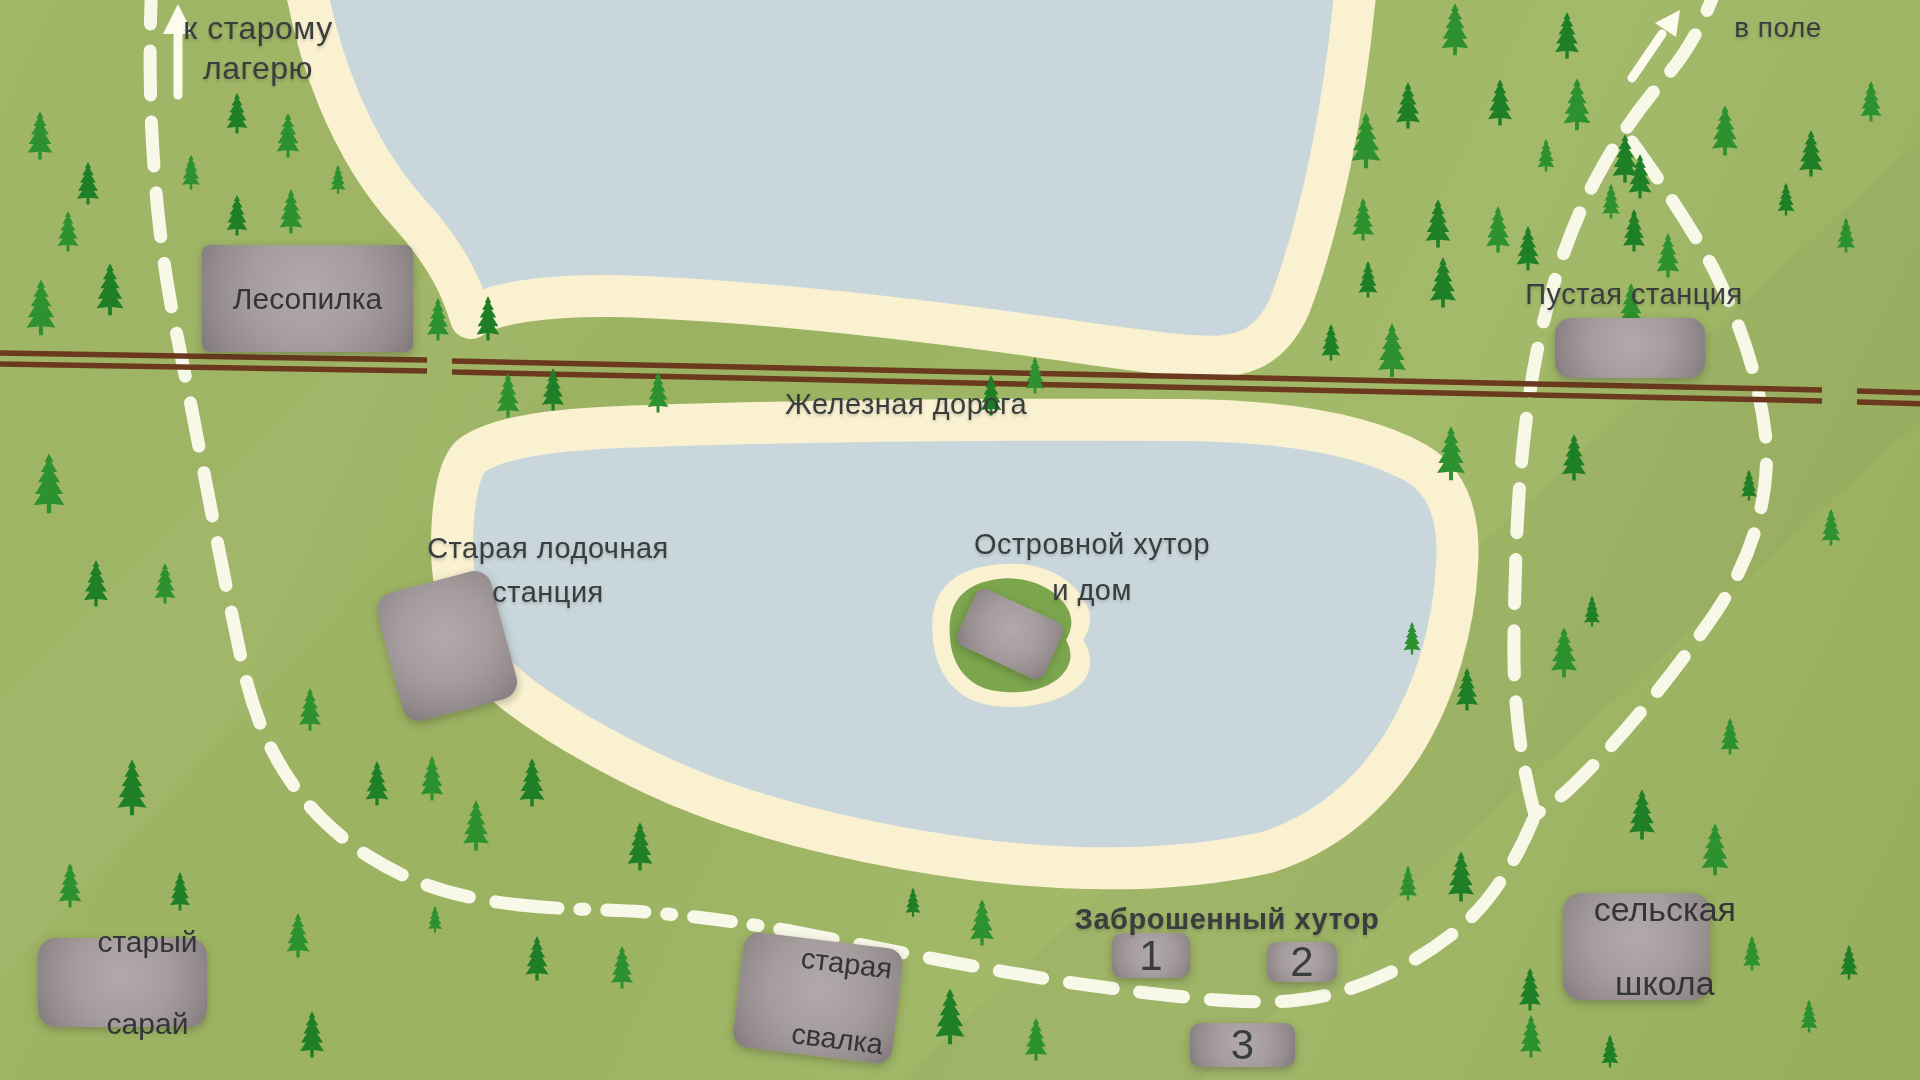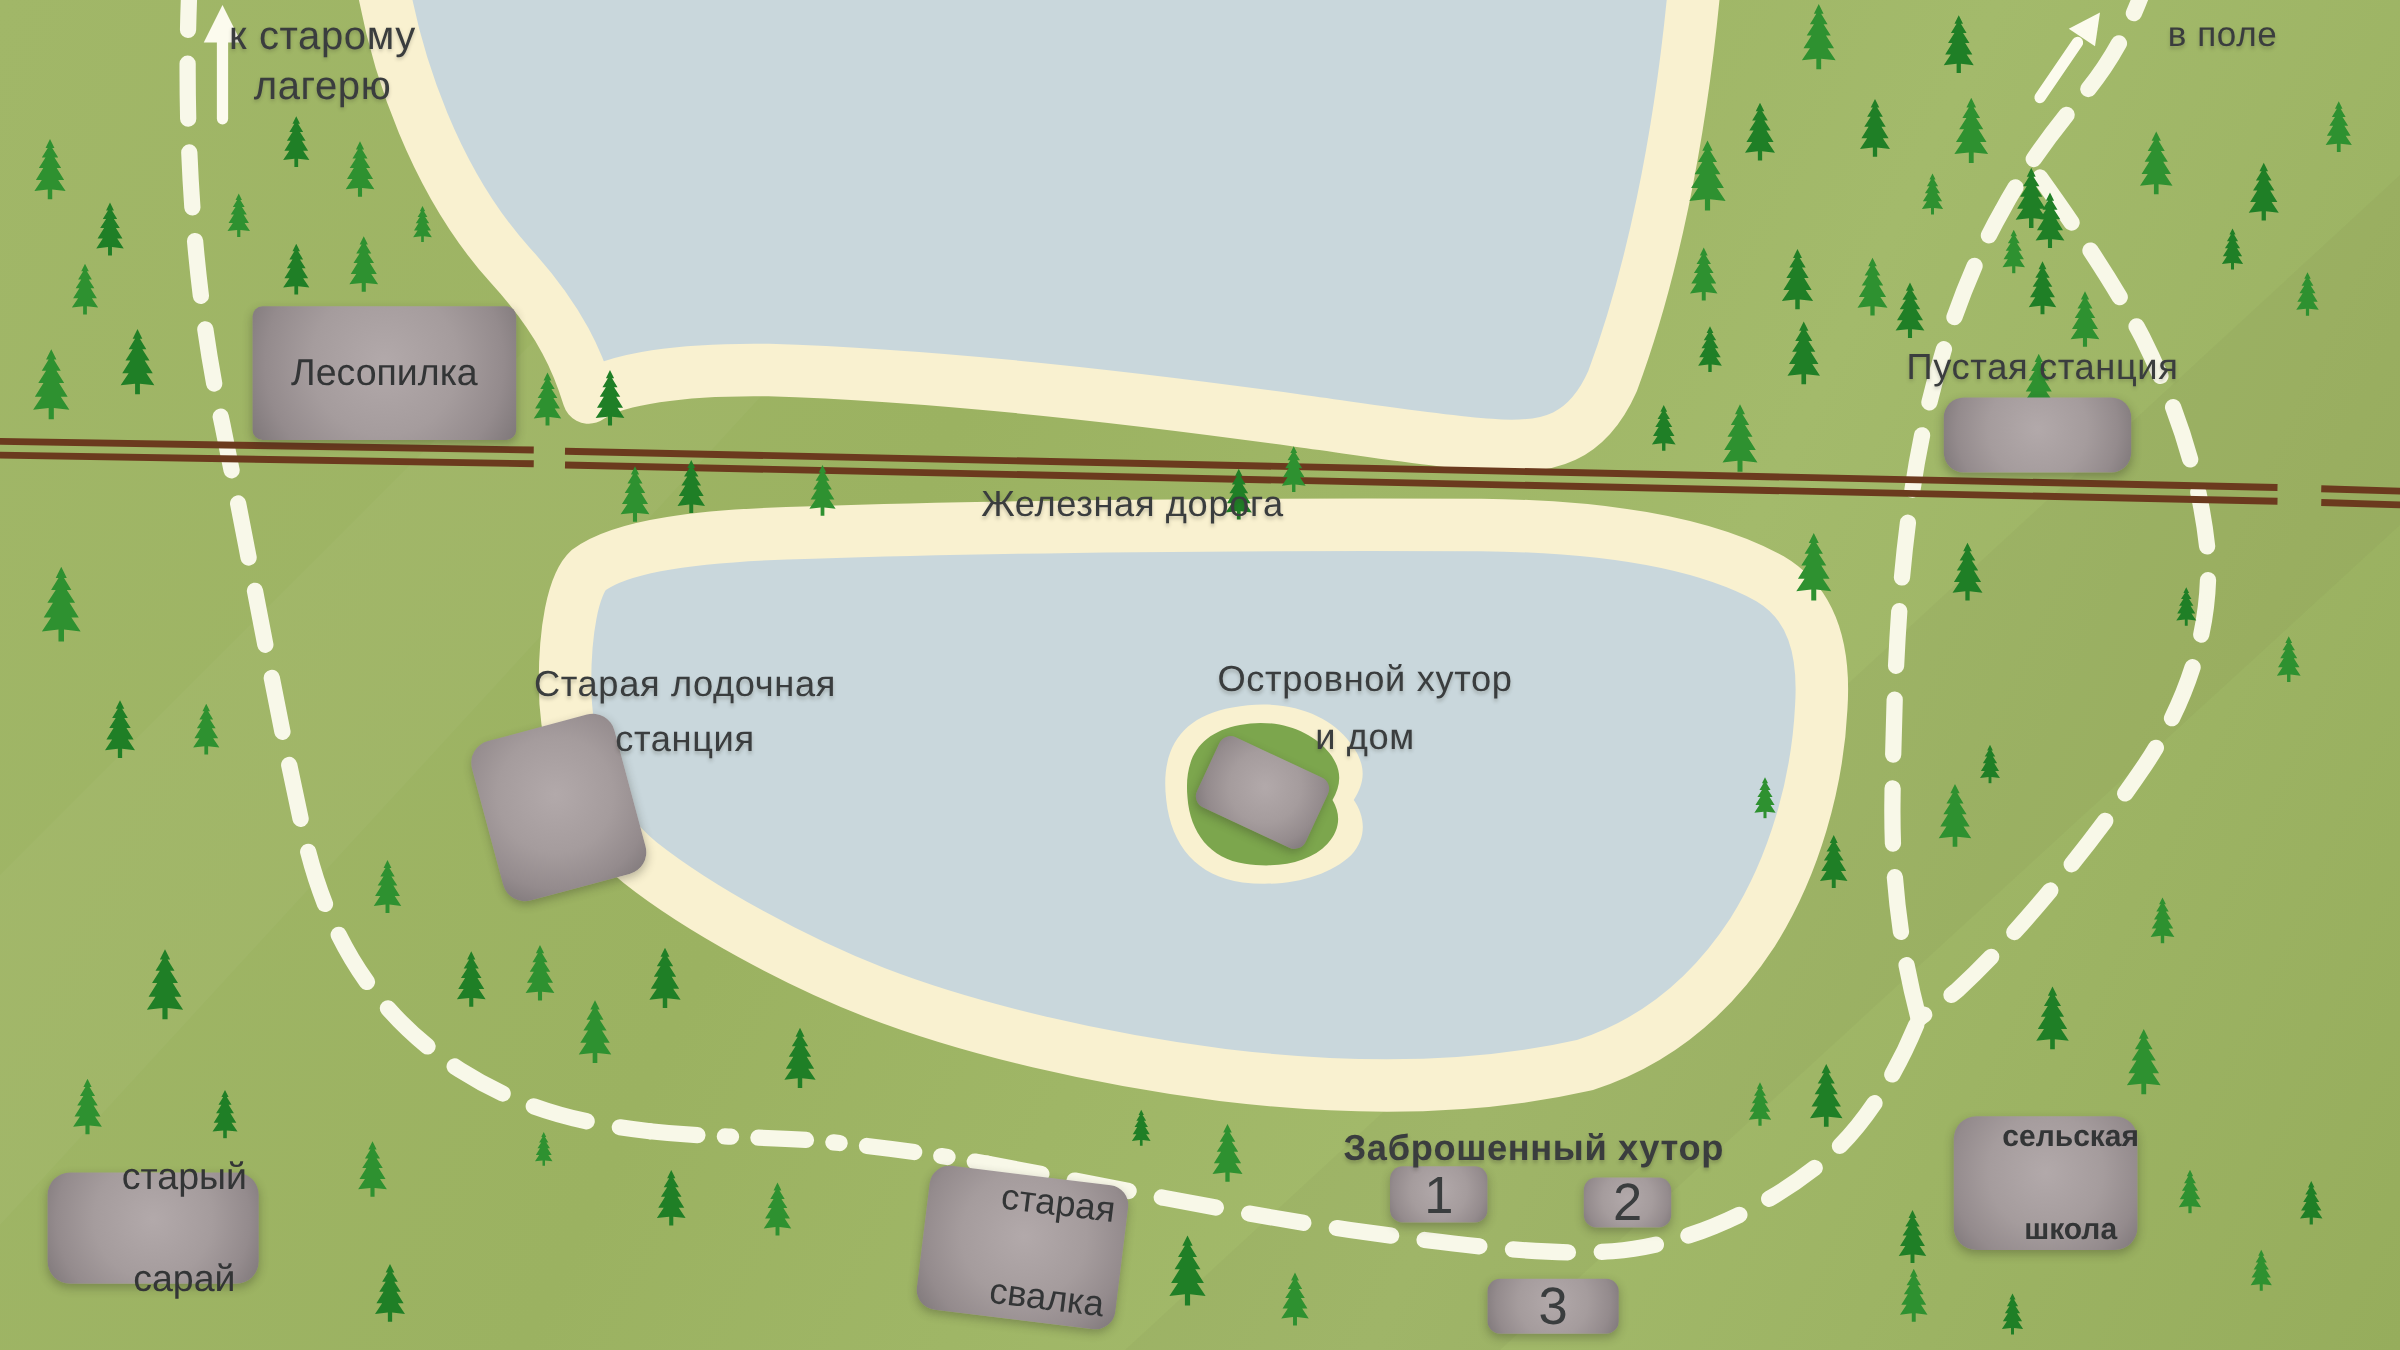--- a/index.html
+++ b/index.html
@@ -27,21 +27,21 @@
   #b-station{left:1555px;top:318px;width:150px;height:60px;border-radius:16px;}
   #b-boat{left:388px;top:580px;width:118px;height:132px;transform:rotate(-15deg);}
   #b-island{left:962px;top:603px;width:96px;height:62px;border-radius:10px;transform:rotate(25deg);}
   #b-barn{left:38px;top:938px;width:169px;height:89px;}
   #b-dump{left:738px;top:940px;width:160px;height:116px;transform:rotate(7deg);border-radius:16px;}
   #b-dump .txt{font-size:29px;line-height:38px;}
   #b-f1{left:1112px;top:933px;width:78px;height:45px;border-radius:10px;}
   #b-f2{left:1267px;top:942px;width:70px;height:40px;border-radius:10px;}
   #b-f3{left:1190px;top:1023px;width:105px;height:44px;border-radius:10px;}
   #b-school{left:1563px;top:893px;width:147px;height:107px;}
-  #b-school .txt{font-size:24px;line-height:37px;font-weight:bold;}
+  #b-school .txt{font-size:34px;line-height:37px;}
   #b-barn .txt{line-height:41px;}
   #lbl-to-old-camp{left:258px;top:8px;line-height:40px;font-size:32px;}
   #lbl-to-field{left:1778px;top:6px;font-size:28px;}
   #lbl-railway{left:906px;top:382px;}
   #lbl-empty-station{left:1634px;top:272px;}
   #lbl-boat{left:548px;top:526px;}
   #lbl-island{left:1092px;top:521px;line-height:46px;}
   #lbl-farmstead{left:1227px;top:897px;font-weight:bold;}
 </style>
 </head>

